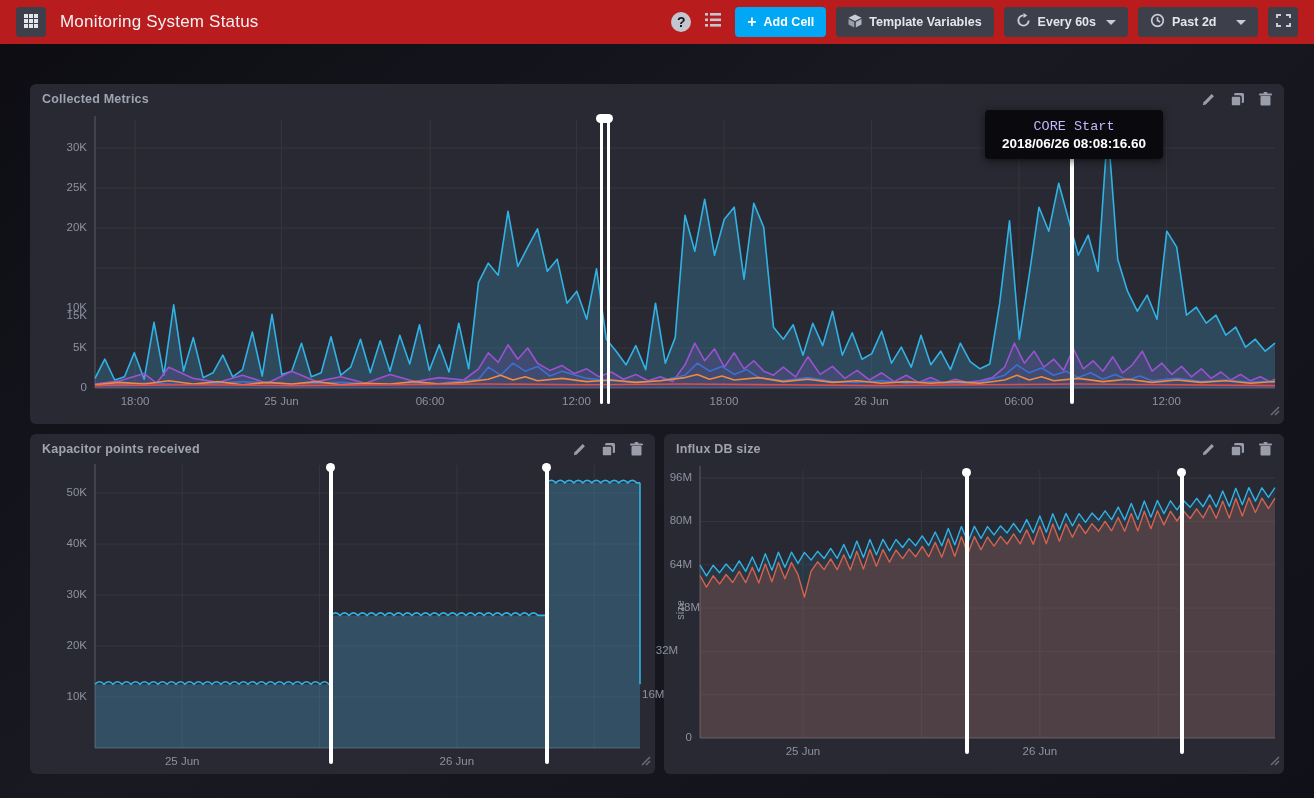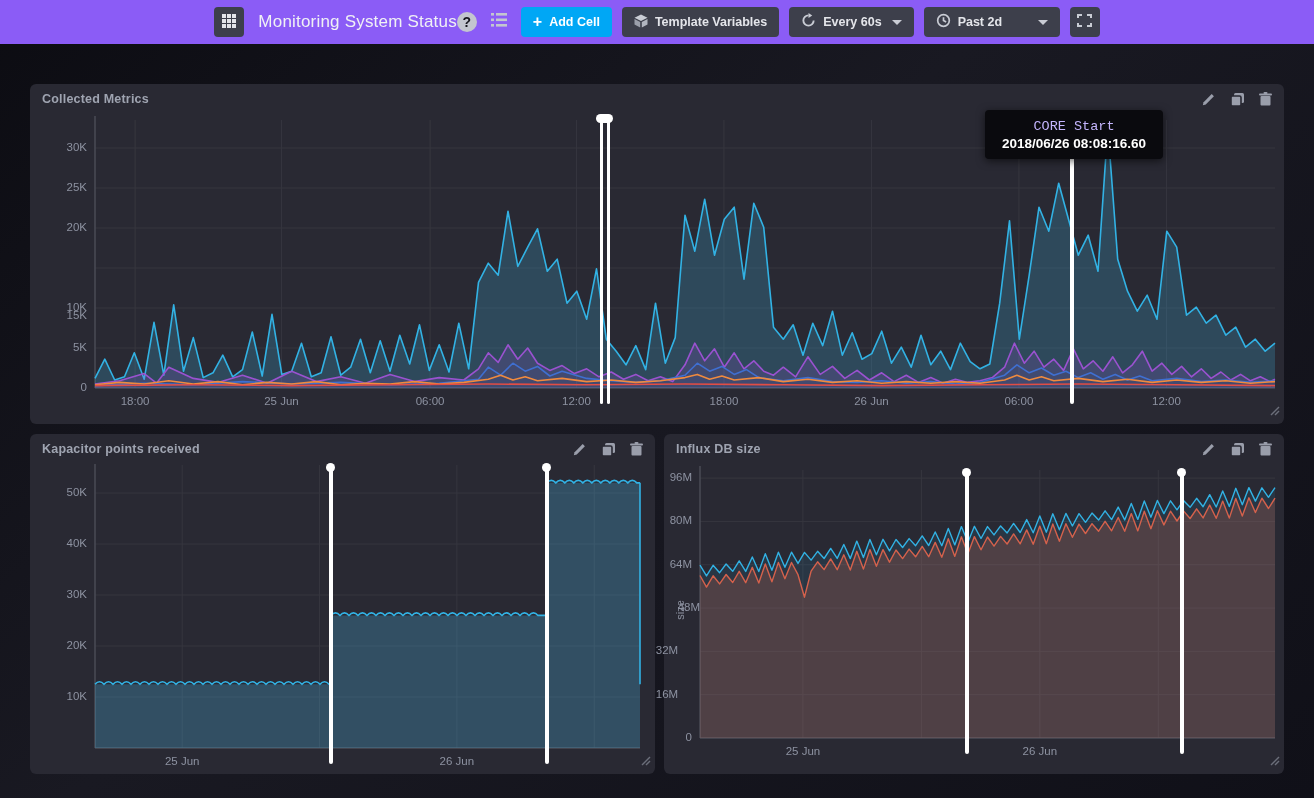--- a/index.html
+++ b/index.html
@@ -4,22 +4,22 @@
 <style>
   * { margin:0; padding:0; box-sizing:border-box; }
   html,body { width:1314px; height:798px; overflow:hidden; }
   body {
     font-family:"Liberation Sans", sans-serif;
     background:linear-gradient(140deg,#0c0c12 0%,#191922 45%,#101018 100%);
     color:#e8e9ed;
   }
   
   .navbar {
-    height:44px; background:#8b5cf6; display:flex; align-items:center;
-    justify-content:center; padding:0 16px;
+    height:44px; background:#b91c1c; display:flex; align-items:center;
+    justify-content:space-between; padding:0 16px;
   }
   .nav-left { display:flex; align-items:center; gap:14px; }
   .nav-right { display:flex; align-items:center; gap:10px; }
   .icon-btn {
     width:30px; height:30px; border:none; border-radius:4px; background:#3d3f4b;
     display:flex; align-items:center; justify-content:center; cursor:pointer;
   }
   .dash-title { font-size:17px; font-weight:400; color:#f0f1f5; letter-spacing:.2px; }
   .glyph { color:#c3c6cf; }
   .help-circle {
@@ -120,21 +120,21 @@
     <button class="btn">
       <span>
         <svg width="15" height="15" viewBox="0 0 16 16" fill="none" stroke="#c9ccd4" stroke-width="2">
           <path d="M13.5 8 A5.5 5.5 0 1 1 8 2.5"></path>
           <polygon points="8,0 12,2.6 8,5.2" fill="#c9ccd4" stroke="none"></polygon>
         </svg>
       </span>
       <span>Every 60s</span>
       <span class="caret"></span>
     </button>
-    <button class="btn" style="width:136px;justify-content:space-between;">
+    <button class="btn" style="width:120px;justify-content:space-between;">
       <span style="display:flex;align-items:center;gap:7px;">
         <span>
           <svg width="15" height="15" viewBox="0 0 16 16" fill="none" stroke="#c9ccd4" stroke-width="1.8">
             <circle cx="8" cy="8" r="6.2"></circle>
             <path d="M8 4.5 V8 L10.8 9.6"></path>
           </svg>
         </span>
         <span>Past 2d</span>
       </span>
       <span class="caret"></span>
@@ -331,21 +331,21 @@
           <line x1="375.825" y1="6" x2="375.825" y2="274" stroke="#36363f" stroke-width="1"></line>
           <line x1="494.27500000000003" y1="6" x2="494.27500000000003" y2="274" stroke="#36363f" stroke-width="1"></line>
           <line x1="36" y1="2" x2="36" y2="274" stroke="#4a4b56" stroke-width="1.5"></line>
           <line x1="36" y1="274" x2="611" y2="274" stroke="#4a4b56" stroke-width="1.5"></line>
           <path d="M36.0 111.5L42.5 123.1L49.1 111.8L55.6 119.9L62.1 110.5L68.7 118.5L75.2 107.3L81.7 118.7L88.3 103.3L94.8 119.0L101.3 99.9L107.9 117.8L114.4 98.4L120.9 114.7L127.5 98.5L134.0 110.7L140.5 133.2L147.1 107.2L153.6 97.8L160.1 105.6L166.7 94.9L173.2 105.7L179.8 90.8L186.3 106.1L192.8 87.3L199.4 105.1L205.9 85.6L212.4 102.3L219.0 85.6L225.5 98.2L232.0 86.0L238.6 94.6L245.1 85.1L251.6 92.8L258.2 82.4L264.7 92.7L271.2 78.4L277.8 93.2L284.3 74.7L290.8 92.4L297.4 72.8L303.9 89.8L310.4 72.6L317.0 85.8L323.5 73.0L330.0 82.1L336.6 72.4L343.1 80.0L349.6 69.9L356.2 79.8L362.7 65.9L369.2 80.2L375.8 62.1L382.3 79.7L388.8 60.0L395.4 77.2L401.9 59.7L408.4 73.3L415.0 60.1L421.5 69.5L428.0 59.7L434.6 67.2L441.1 57.3L447.6 66.8L454.2 53.5L460.7 67.3L467.3 49.6L473.8 66.9L480.3 47.2L486.9 64.7L493.4 46.7L499.9 60.9L506.5 47.2L513.0 57.0L519.5 46.9L526.1 54.5L532.6 44.8L539.1 53.9L545.7 41.0L552.2 54.3L558.7 37.1L565.3 54.1L571.8 34.5L578.3 52.1L584.9 33.8L591.4 48.5L597.9 34.2L604.5 44.5L611.0 34.1L611 274L36 274Z" fill="rgba(232,89,59,0.22)" stroke="none"></path>
           <path d="M36.0 111.5L42.5 123.1L49.1 111.8L55.6 119.9L62.1 110.5L68.7 118.5L75.2 107.3L81.7 118.7L88.3 103.3L94.8 119.0L101.3 99.9L107.9 117.8L114.4 98.4L120.9 114.7L127.5 98.5L134.0 110.7L140.5 133.2L147.1 107.2L153.6 97.8L160.1 105.6L166.7 94.9L173.2 105.7L179.8 90.8L186.3 106.1L192.8 87.3L199.4 105.1L205.9 85.6L212.4 102.3L219.0 85.6L225.5 98.2L232.0 86.0L238.6 94.6L245.1 85.1L251.6 92.8L258.2 82.4L264.7 92.7L271.2 78.4L277.8 93.2L284.3 74.7L290.8 92.4L297.4 72.8L303.9 89.8L310.4 72.6L317.0 85.8L323.5 73.0L330.0 82.1L336.6 72.4L343.1 80.0L349.6 69.9L356.2 79.8L362.7 65.9L369.2 80.2L375.8 62.1L382.3 79.7L388.8 60.0L395.4 77.2L401.9 59.7L408.4 73.3L415.0 60.1L421.5 69.5L428.0 59.7L434.6 67.2L441.1 57.3L447.6 66.8L454.2 53.5L460.7 67.3L467.3 49.6L473.8 66.9L480.3 47.2L486.9 64.7L493.4 46.7L499.9 60.9L506.5 47.2L513.0 57.0L519.5 46.9L526.1 54.5L532.6 44.8L539.1 53.9L545.7 41.0L552.2 54.3L558.7 37.1L565.3 54.1L571.8 34.5L578.3 52.1L584.9 33.8L591.4 48.5L597.9 34.2L604.5 44.5L611.0 34.1" fill="none" stroke="#e8593b" stroke-width="1.4" stroke-linejoin="round"></path>
           <path d="M36.0 101.2L42.5 111.9L49.1 101.3L55.6 108.7L62.1 100.0L68.7 107.3L75.2 96.9L81.7 107.4L88.3 93.0L94.8 107.5L101.3 89.7L107.9 106.3L114.4 88.2L120.9 103.3L127.5 88.2L134.0 99.4L140.5 88.4L147.1 96.1L153.6 87.3L160.1 94.5L166.7 84.4L173.2 94.4L179.8 80.5L186.3 94.6L192.8 77.1L199.4 93.6L205.9 75.4L212.4 90.8L219.0 75.3L225.5 86.9L232.0 75.5L238.6 83.5L245.1 74.6L251.6 81.7L258.2 71.9L264.7 81.5L271.2 68.0L277.8 81.7L284.3 64.5L290.8 80.9L297.4 62.6L303.9 78.3L310.4 62.3L317.0 74.5L323.5 62.6L330.0 70.9L336.6 61.9L343.1 68.9L349.6 59.4L356.2 68.5L362.7 55.6L369.2 68.8L375.8 52.0L382.3 68.2L388.8 49.8L395.4 65.8L401.9 49.4L408.4 62.0L415.0 49.7L421.5 58.3L428.0 49.1L434.6 56.1L441.1 46.8L447.6 55.6L454.2 43.1L460.7 55.9L467.3 39.4L473.8 55.4L480.3 37.0L486.9 53.2L493.4 36.5L499.9 49.6L506.5 36.8L513.0 45.8L519.5 36.4L526.1 43.3L532.6 34.3L539.1 42.7L545.7 30.7L552.2 43.0L558.7 26.9L565.3 42.6L571.8 24.3L578.3 40.7L584.9 23.6L591.4 37.1L597.9 23.8L604.5 33.3L611.0 23.6L611 274L36 274Z" fill="rgba(50,178,228,0.10)" stroke="none"></path>
           <path d="M36.0 101.2L42.5 111.9L49.1 101.3L55.6 108.7L62.1 100.0L68.7 107.3L75.2 96.9L81.7 107.4L88.3 93.0L94.8 107.5L101.3 89.7L107.9 106.3L114.4 88.2L120.9 103.3L127.5 88.2L134.0 99.4L140.5 88.4L147.1 96.1L153.6 87.3L160.1 94.5L166.7 84.4L173.2 94.4L179.8 80.5L186.3 94.6L192.8 77.1L199.4 93.6L205.9 75.4L212.4 90.8L219.0 75.3L225.5 86.9L232.0 75.5L238.6 83.5L245.1 74.6L251.6 81.7L258.2 71.9L264.7 81.5L271.2 68.0L277.8 81.7L284.3 64.5L290.8 80.9L297.4 62.6L303.9 78.3L310.4 62.3L317.0 74.5L323.5 62.6L330.0 70.9L336.6 61.9L343.1 68.9L349.6 59.4L356.2 68.5L362.7 55.6L369.2 68.8L375.8 52.0L382.3 68.2L388.8 49.8L395.4 65.8L401.9 49.4L408.4 62.0L415.0 49.7L421.5 58.3L428.0 49.1L434.6 56.1L441.1 46.8L447.6 55.6L454.2 43.1L460.7 55.9L467.3 39.4L473.8 55.4L480.3 37.0L486.9 53.2L493.4 36.5L499.9 49.6L506.5 36.8L513.0 45.8L519.5 36.4L526.1 43.3L532.6 34.3L539.1 42.7L545.7 30.7L552.2 43.0L558.7 26.9L565.3 42.6L571.8 24.3L578.3 40.7L584.9 23.6L591.4 37.1L597.9 23.8L604.5 33.3L611.0 23.6" fill="none" stroke="#32b2e4" stroke-width="1.4" stroke-linejoin="round"></path>
         </svg>
         <span class="tick-label" style="left: -22px; top: 267px; width: 50px; text-align: right;">0</span>
-        <span class="tick-label" style="left: -22px; top: 223.687px; width: 50px; text-align: center;">16M</span>
+        <span class="tick-label" style="left: -22px; top: 223.687px; width: 50px; text-align: left;">16M</span>
         <span class="tick-label" style="left: -22px; top: 180.374px; width: 50px; text-align: center;">32M</span>
         <span class="tick-label" style="left: -22px; top: 137.061px; width: 58px; text-align: right;">48M</span>
         <span class="tick-label" style="left: -22px; top: 93.7475px; width: 50px; text-align: right;">64M</span>
         <span class="tick-label" style="left: -22px; top: 50.4343px; width: 50px; text-align: right;">80M</span>
         <span class="tick-label" style="left: -22px; top: 7.12121px; width: 50px; text-align: right;">96M</span>
         <span class="tick-label" style="left: 108.925px; top: 281px; width: 60px; text-align: center;">25 Jun</span>
         <span class="tick-label" style="left: 345.825px; top: 281px; width: 60px; text-align: center;">26 Jun</span>
         <div class="ann-line" style="left: 300.8px; top: 8px; width: 4px; height: 282px;"></div>
         <div class="ann-dot" style="left: 298.3px; top: 4px;"></div>
         <div class="ann-line" style="left: 515.85px; top: 8px; width: 4px; height: 282px;"></div>

